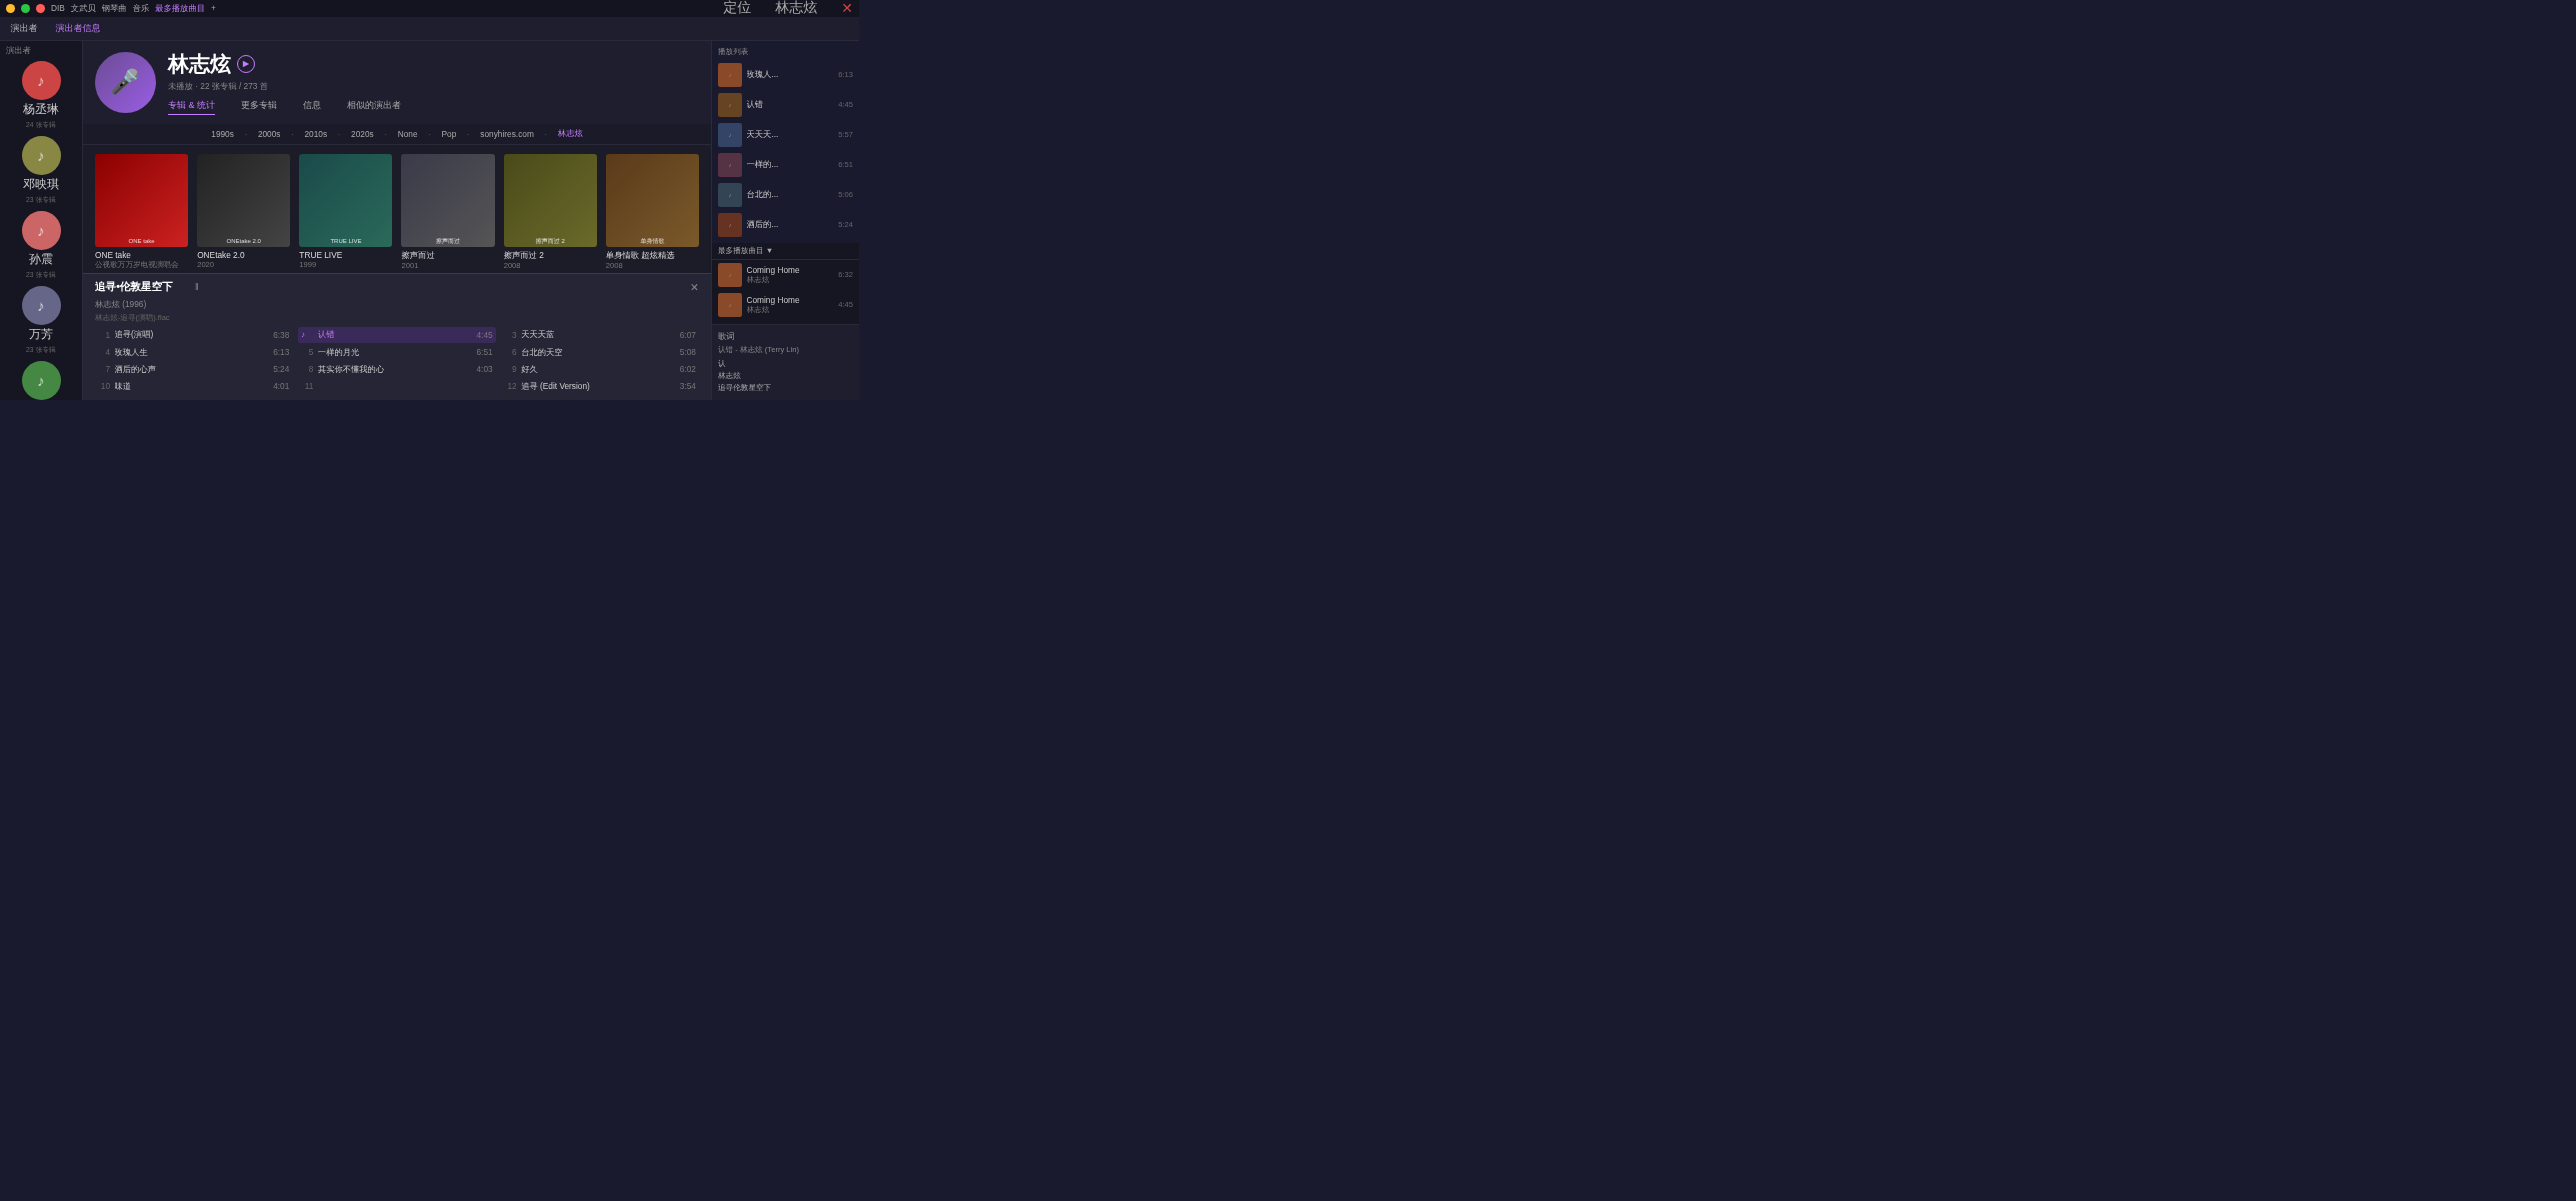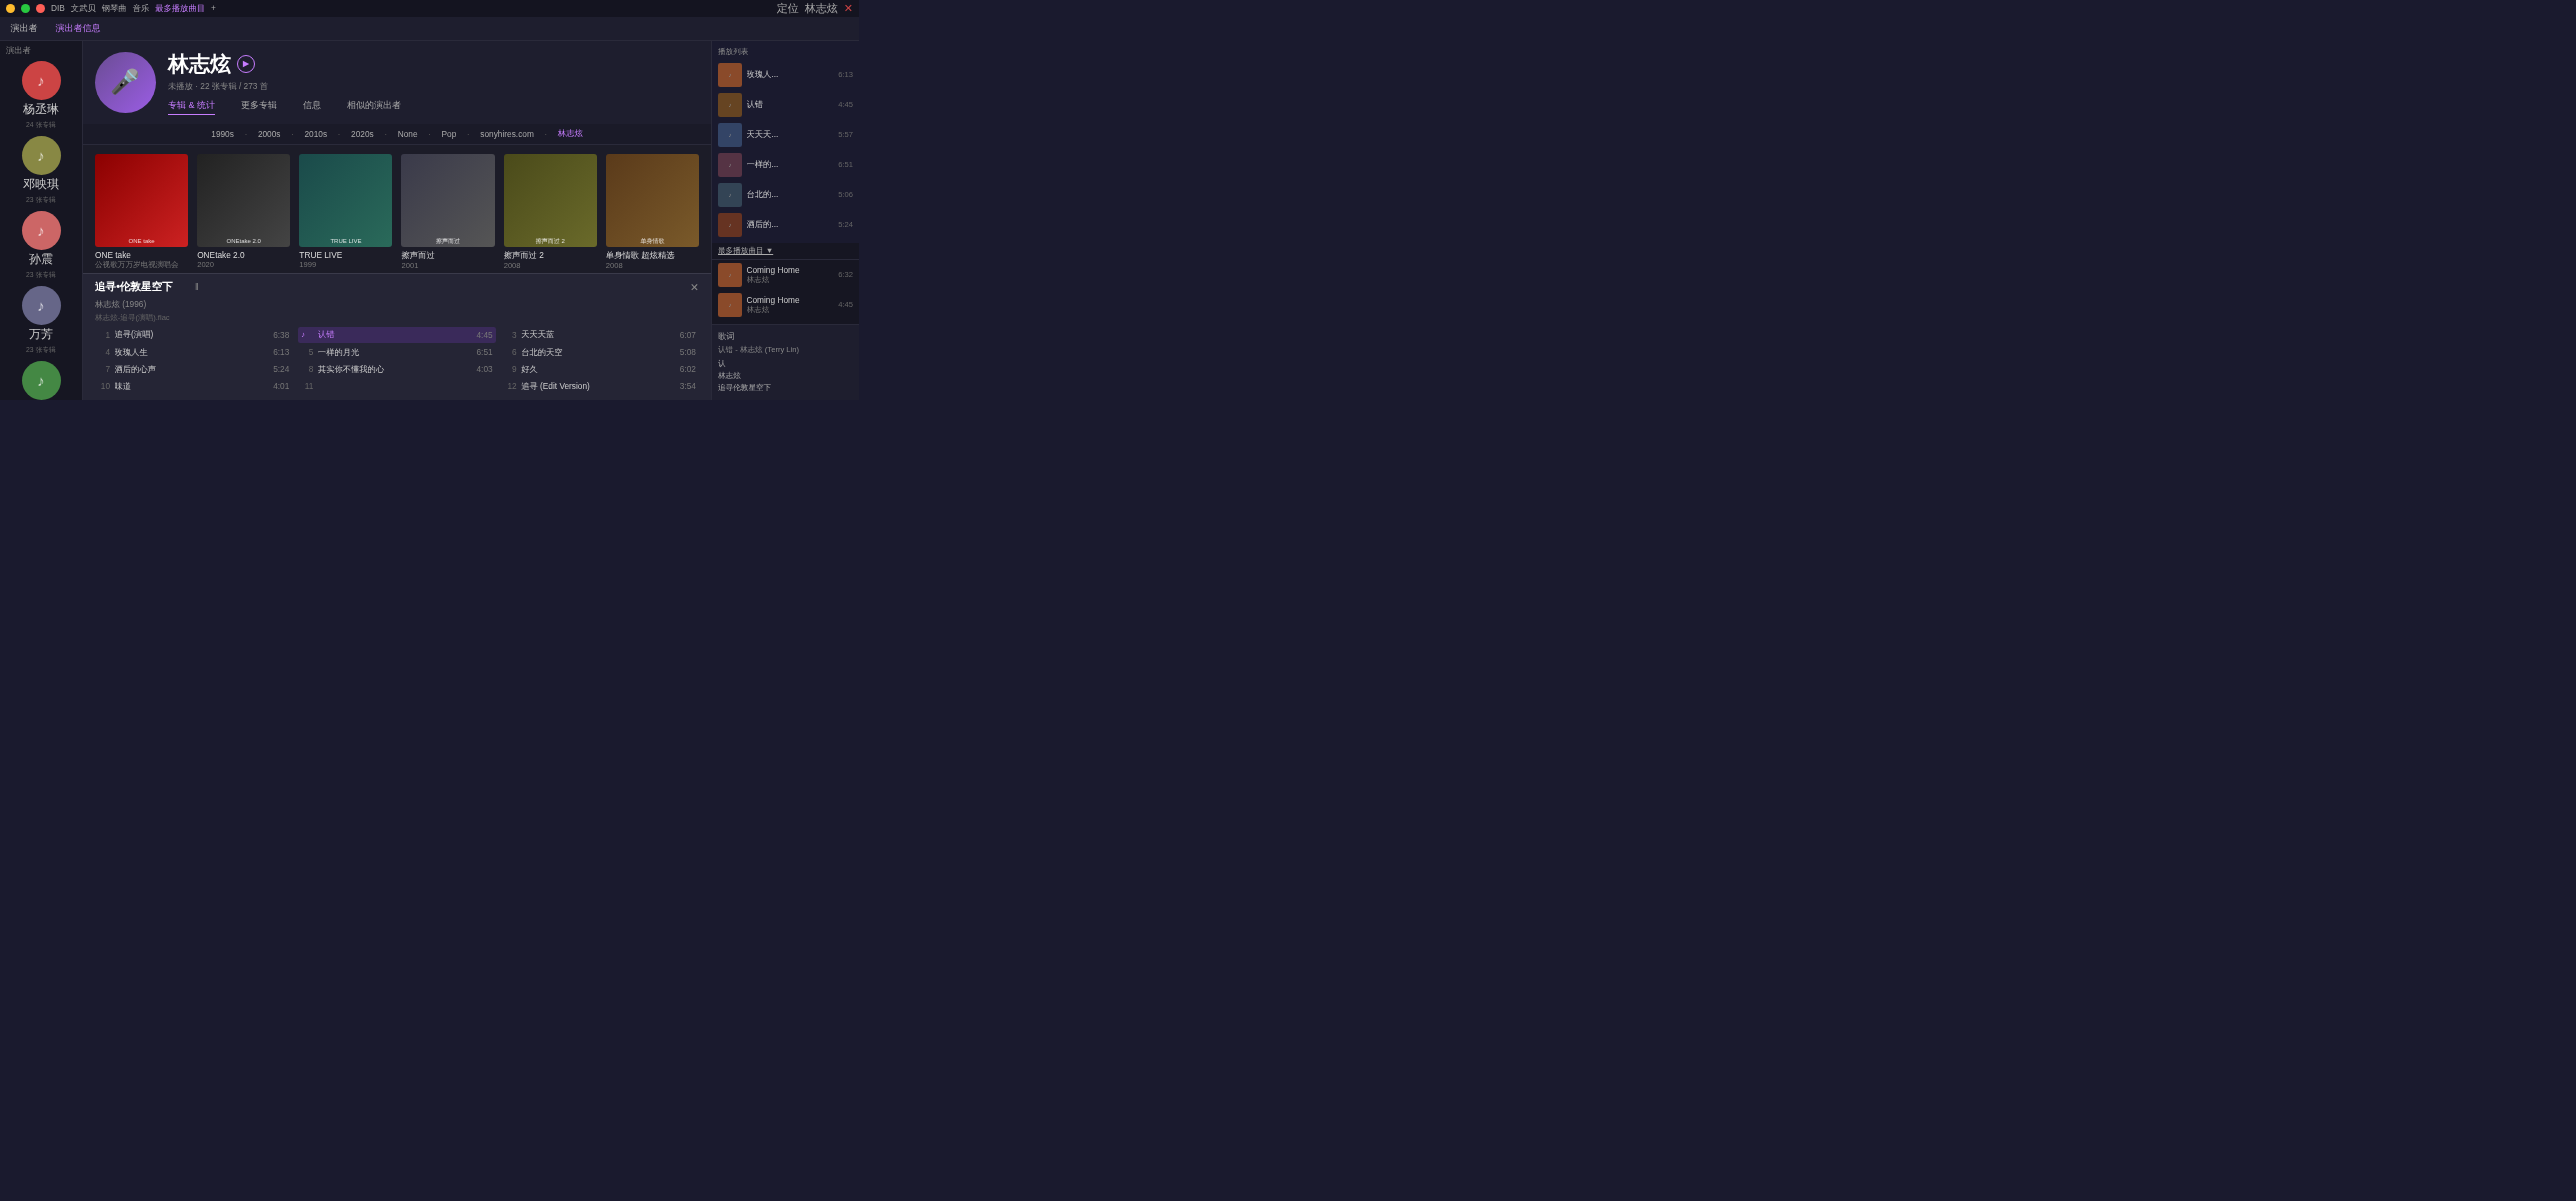--- a/index.html
+++ b/index.html
@@ -32,22 +32,22 @@
       display: flex;
       align-items: center;
       gap: 6px;
       font-size: 8.3px;
       color: #888;
     }
     .title-bar-right {
       margin-left: auto;
       display: flex;
       align-items: center;
-      gap: 6px;
-      font-size: 11px;
+      gap: 24px;
+      font-size: 14px;
       color: #aaa;
     }
     .win-btn {
       width: 9px; height: 9px; border-radius: 50%; display: inline-block; cursor: pointer;
     }
     .win-close { background: #ff5f57; }
     .win-min { background: #febc2e; }
     .win-max { background: #28c840; }
 
     
@@ -660,21 +660,21 @@
   </div>
             <div class="playlist-item">
     <div class="playlist-cover" style="background:#663322;">♪</div>
     <div class="playlist-info">
       <div class="playlist-song">酒后的...</div>
     </div>
     <div class="playlist-dur">5:24</div>
   </div>
           </div>
       </div>
-      <div style="font-size:7.6px; color:#aaa; padding:3px 6px; flex-shrink:0; border-bottom:0.8px solid #2a2a3a;text-decoration:underline;">最多播放曲目 ▼</div>
+      <div style="font-size:7.6px; color:#aaa; padding:3px 6px; flex-shrink:0; border-bottom:0.8px solid #2a2a3a;">最多播放曲目 ▼</div>
       <div class="playlist-scroll" id="playlist-scroll">
           <div class="playlist-item">
     <div class="playlist-cover" style="background:#8a4a2a;">♪</div>
     <div class="playlist-info">
       <div class="playlist-song">Coming Home</div>
       <div class="playlist-artist">林志炫</div>
     </div>
     <div class="playlist-dur">6:32</div>
   </div>
           <div class="playlist-item">

